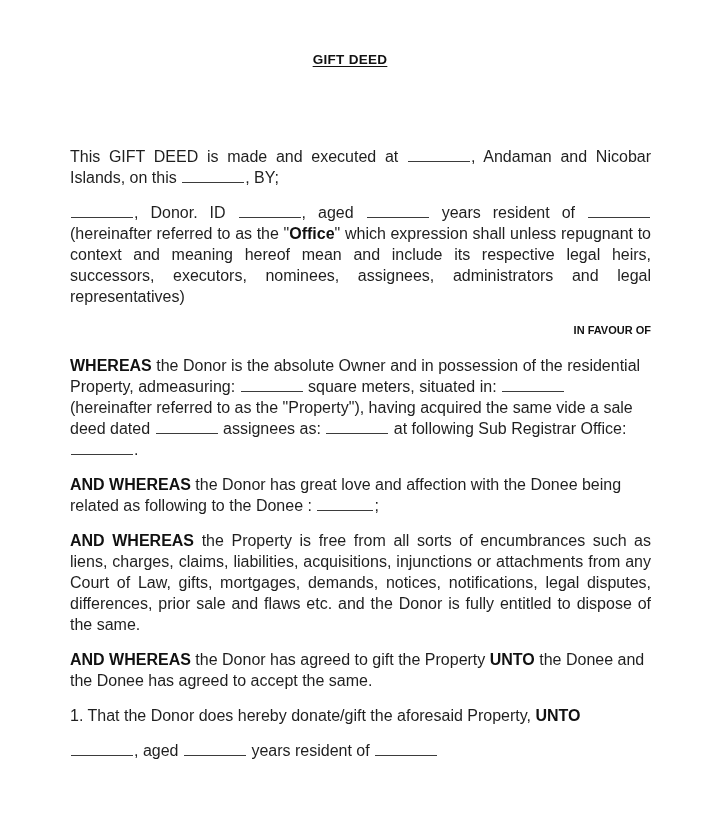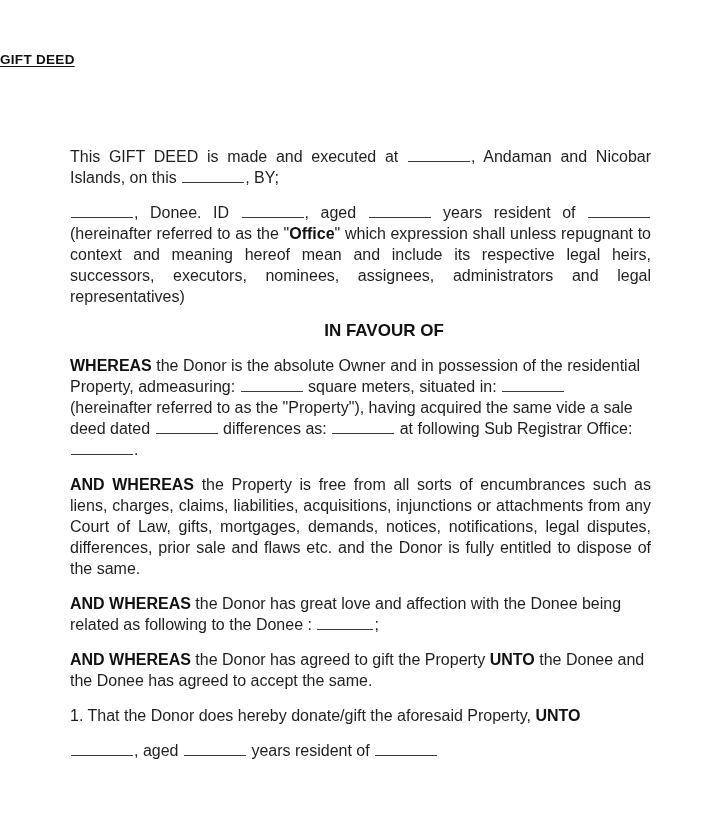--- a/index.html
+++ b/index.html
@@ -23,20 +23,21 @@
     height: 819px;
     background: #ffffff;
     box-sizing: border-box;
   }
 
   .doc-title {
     position: absolute;
     top: 52px;
     left: 0;
     width: 700px;
+    text-align: center;
     font-size: 13.5px;
     font-weight: bold;
     letter-spacing: 0.3px;
     color: #111111;
   }
   .doc-title .title-text {
     text-decoration: underline;
     text-underline-offset: 2px;
   }
 
@@ -58,25 +59,25 @@
   p.para:last-child {
     margin-bottom: 16px;
   }
 
   p.para.nojust {
     text-align: left;
   }
 
   h2.section-head {
     margin: 0 0 14px 0;
-    font-size: 17px;
+    font-size: 11px;
     line-height: 19.6px;
     font-weight: bold;
     color: #111111;
-    text-align: center;
+    text-align: right;
     padding-left: 47px;
   }
 
   .b {
     font-weight: bold;
     color: #111111;
   }
 
   .blank {
     display: inline-block;
@@ -99,55 +100,55 @@
 
   <div class="body-block">
 
     <p class="para">
       <span>This GIFT DEED is made and executed at</span>
       <span class="blank w1"></span><span>, Andaman and Nicobar Islands, on this</span>
       <span class="blank w1"></span><span>, BY;</span>
     </p>
 
     <p class="para">
-      <span class="blank w1"></span><span>, Donee. ID</span>
+      <span class="blank w1"></span><span>, Donor. ID</span>
       <span class="blank w1"></span><span>, aged</span>
       <span class="blank w1"></span>
       <span>years resident of</span>
       <span class="blank w1"></span>
       <span>(hereinafter referred to as the</span>&nbsp;"<span class="b">Office</span>"
       <span>which expression shall unless repugnant to context and meaning hereof mean and include its respective legal heirs, successors, executors, nominees, assignees, administrators and legal representatives)</span>
     </p>
 
     <h2 class="section-head">IN FAVOUR OF</h2>
 
 
     <p class="para nojust">
       <span class="b">WHEREAS</span>
       <span>the Donor is the absolute Owner and in possession of the residential Property, admeasuring:</span>
       <span class="blank w1"></span>
       <span>square meters, situated in:</span>
       <span class="blank w1"></span>
       <span>(hereinafter referred to as the "Property"), having acquired the same vide a sale deed dated</span>
       <span class="blank w1"></span>
-      <span>differences as:</span>
+      <span>assignees as:</span>
       <span class="blank w1"></span>
       <span>at following Sub Registrar Office:</span>
       <span class="blank w1"></span><span>.</span>
-    </p>
-
-    <p class="para">
-      <span class="b">AND WHEREAS</span>
-      <span>the Property is free from all sorts of encumbrances such as liens, charges, claims, liabilities, acquisitions, injunctions or attachments from any Court of Law, gifts, mortgages, demands, notices, notifications, legal disputes, differences, prior sale and flaws etc. and the Donor is fully entitled to dispose of the same.</span>
     </p>
 
     <p class="para nojust">
       <span class="b">AND WHEREAS</span>
       <span>the Donor has great love and affection with the Donee being related as following to the Donee :</span>
       <span class="blank w3"></span><span>;</span>
+    </p>
+
+    <p class="para">
+      <span class="b">AND WHEREAS</span>
+      <span>the Property is free from all sorts of encumbrances such as liens, charges, claims, liabilities, acquisitions, injunctions or attachments from any Court of Law, gifts, mortgages, demands, notices, notifications, legal disputes, differences, prior sale and flaws etc. and the Donor is fully entitled to dispose of the same.</span>
     </p>
 
     <p class="para nojust">
       <span class="b">AND WHEREAS</span>
       <span>the Donor has agreed to gift the Property</span>
       <span class="b">UNTO</span>
       <span>the Donee and the Donee has agreed to accept the same.</span>
     </p>
 
 

